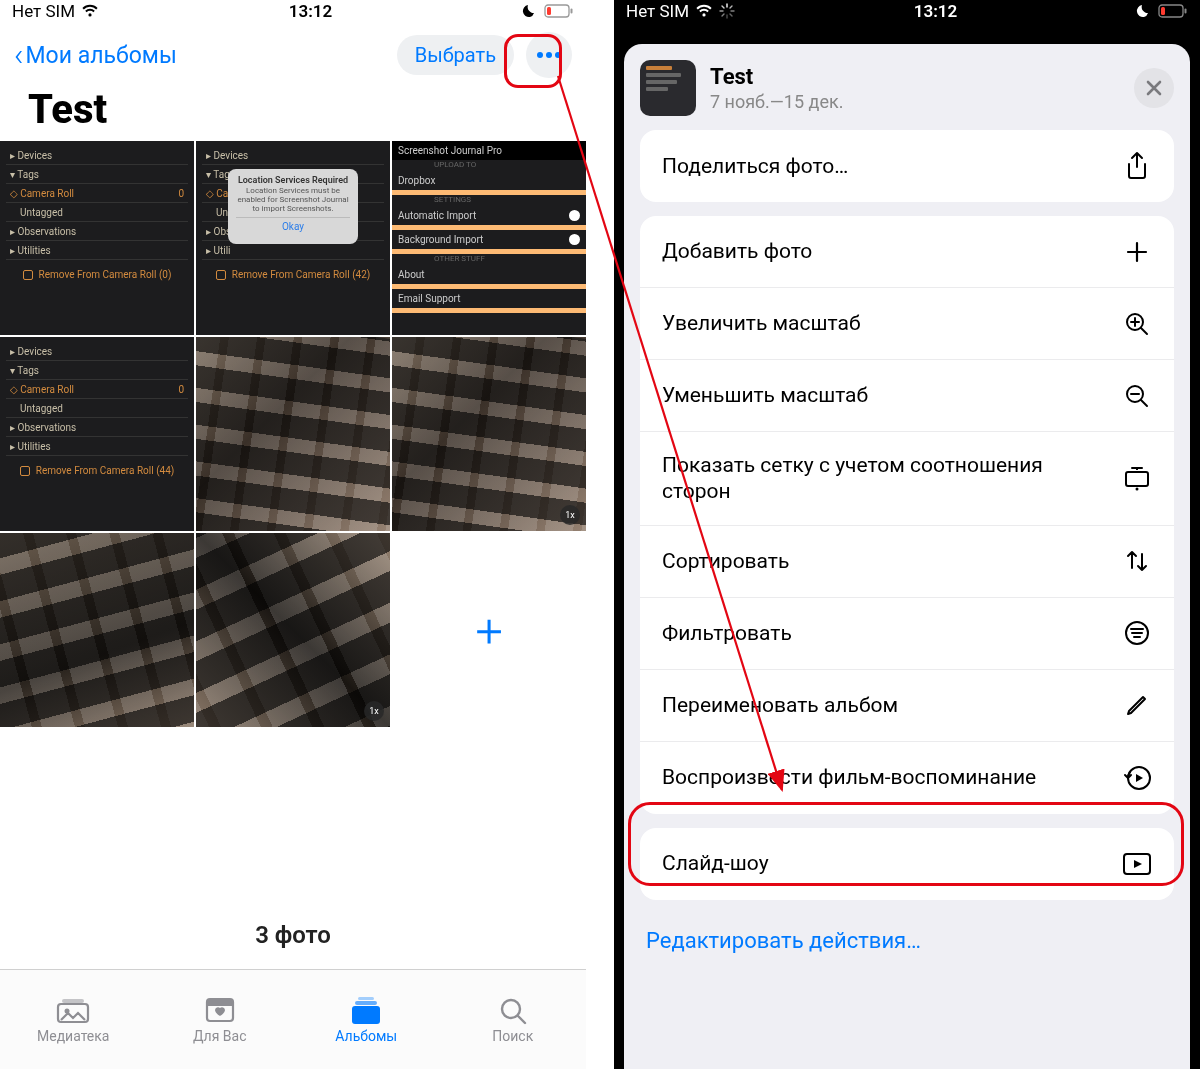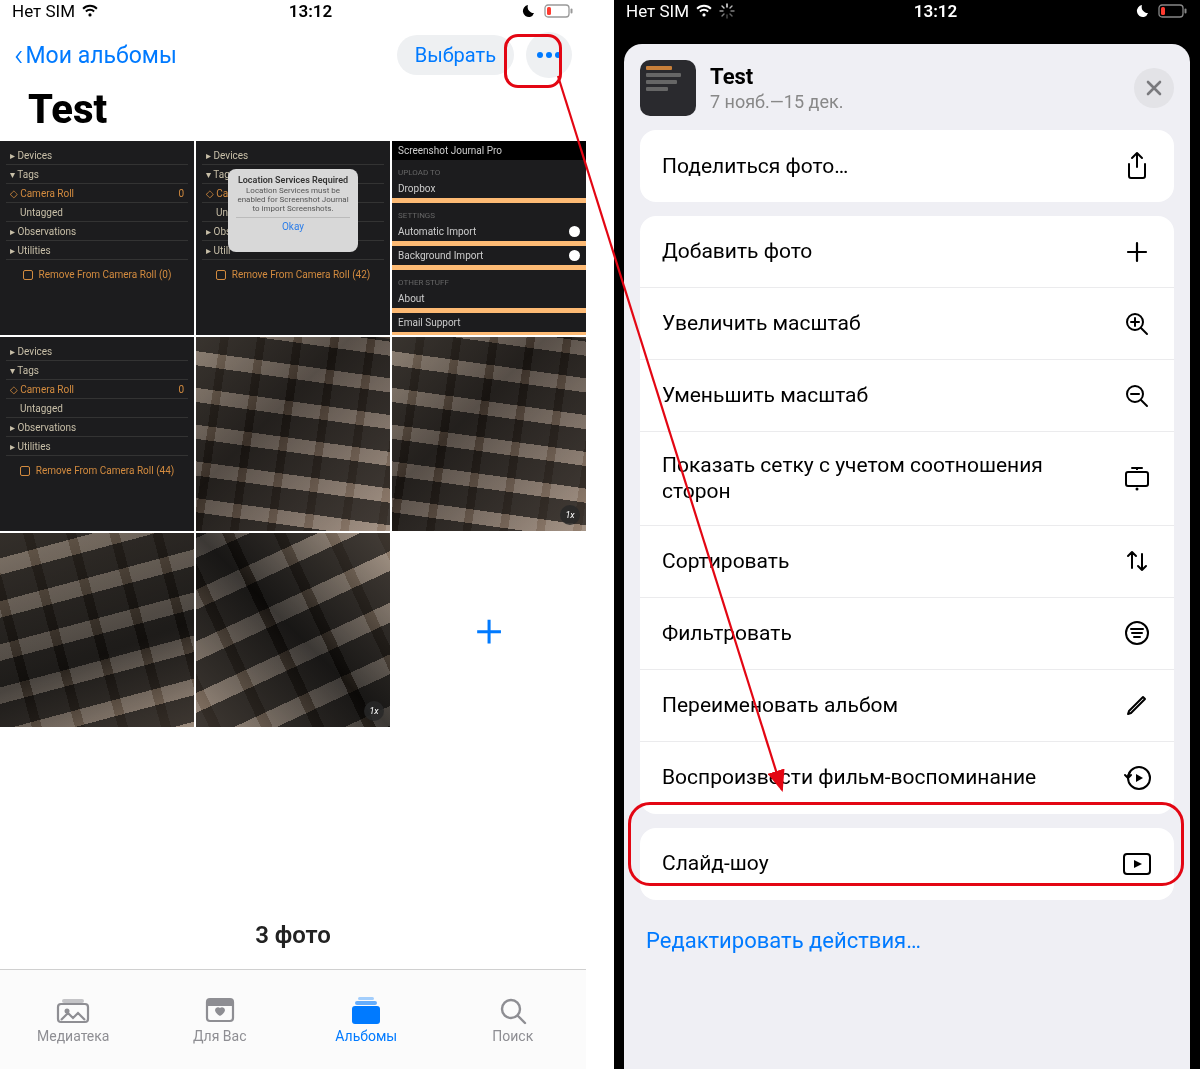--- a/index.html
+++ b/index.html
@@ -40,32 +40,32 @@
 .thumb.kb .keys{transform:rotate(8deg) scale(1.4) translate(10px,20px);}
 .thumb.kb2 .keys{transform:rotate(-15deg) scale(1.6) translate(-10px,10px);}
 .thumb.kb3 .keys{transform:rotate(-25deg) scale(1.8) translate(-20px,0px);}
 
 
 .darkui{position:absolute;inset:0;padding:6px 6px 6px 6px;display:flex;flex-direction:column;gap:1px;}
 .darkui .row{display:flex;justify-content:space-between;align-items:center;color:#c8bfa8;font-size:10px;padding:3px 4px;border-bottom:1px solid #333;}
 .darkui .row.orange{color:#d38b3f;}
 .darkui .row.remove{color:#d38b3f;justify-content:center;font-size:10px;padding:6px 4px;border-bottom:none;margin-top:2px;}
 .darkui .ico{width:10px;height:10px;border:1px solid #d38b3f;border-radius:2px;margin-right:6px;display:inline-block;}
-.darkui .dialog{position:absolute;top:28px;left:50%;transform:translateX(-50%);background:#d8d8d8;color:#333;border-radius:8px;padding:6px 8px 20px 8px;width:130px;font-size:9px;text-align:center;}
+.darkui .dialog{position:absolute;top:28px;left:50%;transform:translateX(-50%);background:#d8d8d8;color:#333;border-radius:8px;padding:6px 8px 12px 8px;width:130px;font-size:9px;text-align:center;}
 .darkui .dialog .dtitle{font-weight:600;font-size:9px;}
 .darkui .dialog .dbody{font-size:8px;color:#555;margin:2px 0 4px 0;line-height:1.1;}
 .darkui .dialog .okay{color:#2b7de9;font-size:10px;border-top:1px solid #bbb;padding-top:3px;}
 
 .settings-thumb{position:absolute;inset:0;display:flex;flex-direction:column;font-size:10px;}
 .settings-thumb .hdr{background:#000;color:#ccc;padding:4px 6px;font-size:10px;}
-.settings-thumb .sec{color:#666;font-size:8px;padding:8px 6px 2px 6px;text-transform:uppercase;}
+.settings-thumb .sec{color:#666;font-size:8px;padding:0 6px 2px 6px;text-transform:uppercase;margin-left:36px;}
 .settings-thumb .srow{display:flex;justify-content:space-between;align-items:center;color:#ccc;font-size:10px;padding:4px 6px;border-bottom:5px solid #fdba74;}
 .settings-thumb .toggle{width:11px;height:11px;border-radius:50%;background:#fff;}
 
-.badge{position:absolute;bottom:6px;right:6px;width:20px;height:20px;border-radius:50%;background:rgba(40,40,40,.85);display:flex;align-items:center;justify-content:center;color:#fff;font-size:9px;font-style:italic;}
+.badge{position:absolute;bottom:6px;right:6px;width:20px;height:20px;border-radius:50%;background:rgba(40,40,40,.85);display:flex;align-items:center;justify-content:center;color:#fff;font-size:9px;}
 
 
 .count{text-align:center;font-size:24px;font-weight:600;color:#222;position:absolute;bottom:120px;left:0;right:0;}
 .tabbar{position:absolute;bottom:0;left:0;right:0;height:100px;border-top:1px solid #d0d0d0;display:flex;background:#fbfbfb;}
 .tab{flex:1;display:flex;flex-direction:column;align-items:center;justify-content:center;gap:2px;color:#8e8e93;font-size:14px;}
 .tab.active{color:#007aff;}
 .tab .ticon{width:36px;height:30px;display:flex;align-items:center;justify-content:center;}
 
 
 .sheet-wrap{position:absolute;top:44px;left:10px;right:10px;bottom:0;background:#efeff4;border-radius:18px 18px 0 0;padding:16px 16px 0 16px;overflow:hidden;}

